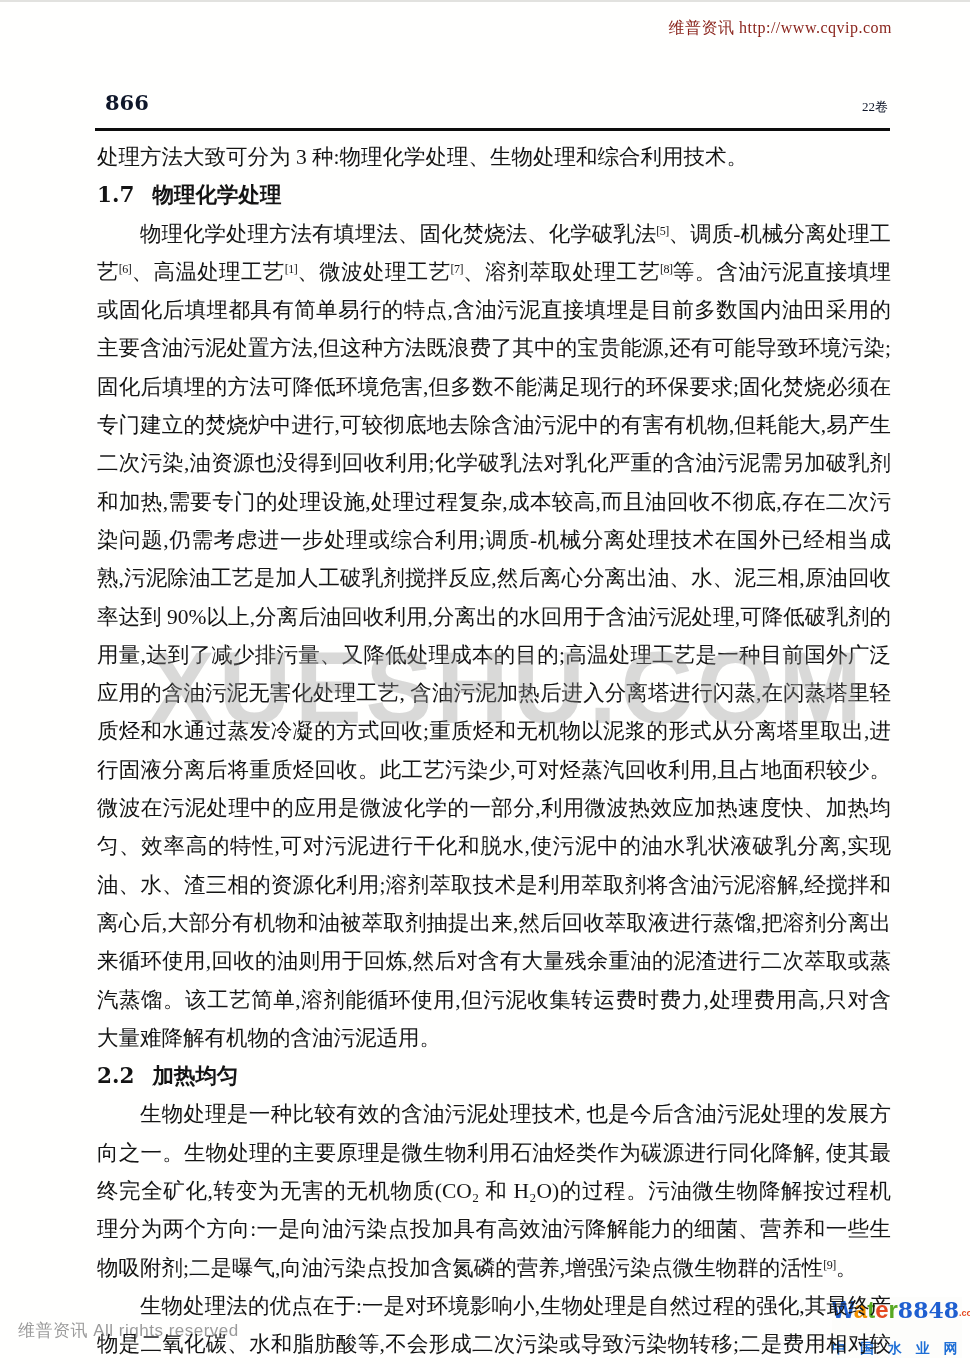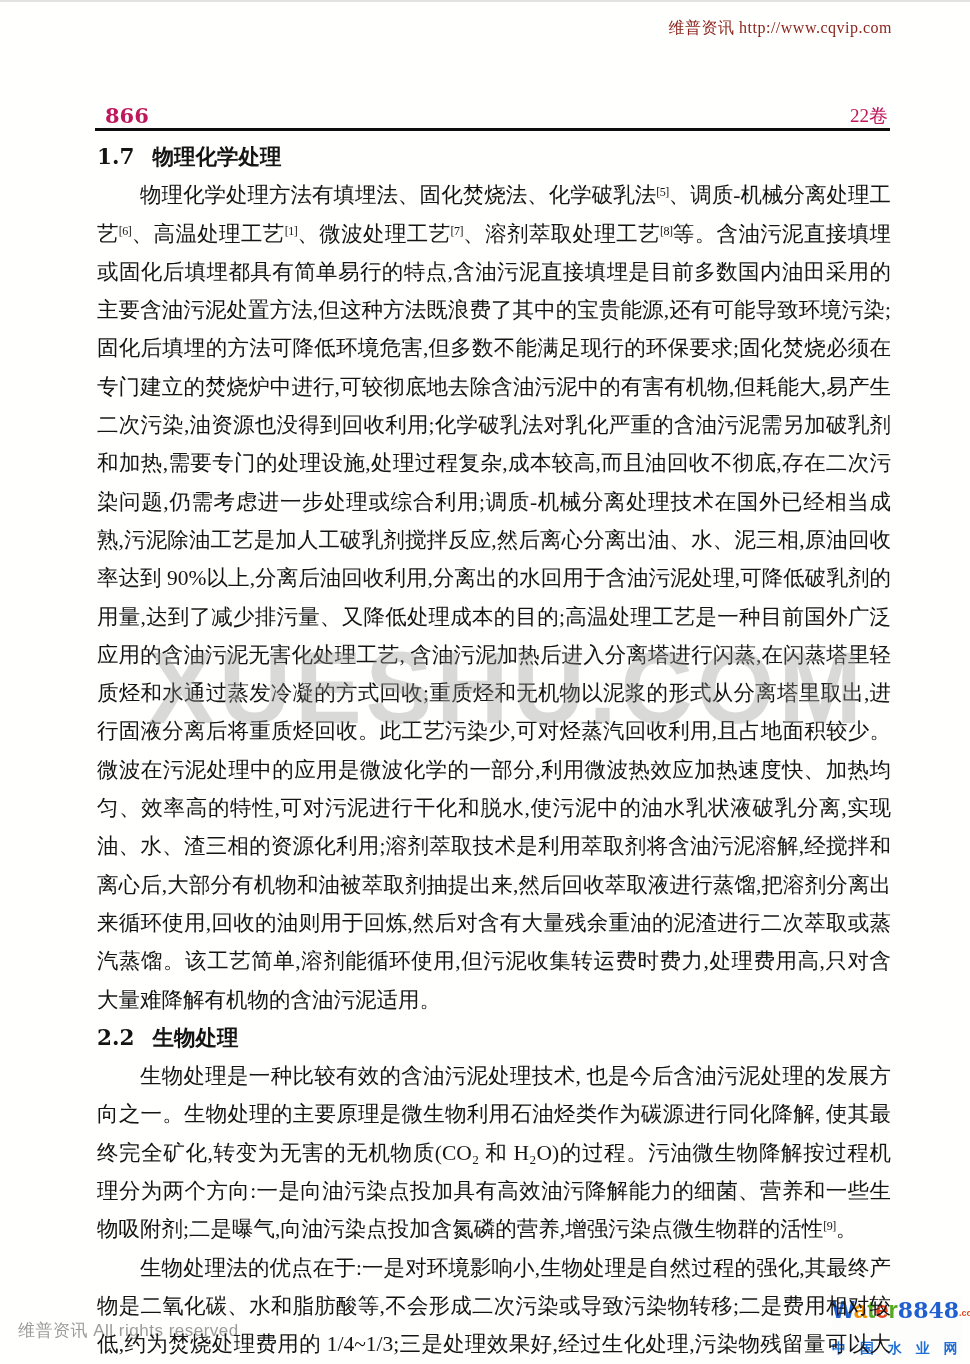--- a/index.html
+++ b/index.html
@@ -17,25 +17,25 @@
   
   .vip-top{
     position:absolute;top:16px;right:78px;
     font-size:16px;color:#8a241c;
     font-family:"Liberation Serif","DejaVu Serif",serif;
     letter-spacing:0.5px;
   }
   
   .header{
     position:absolute;top:88px;left:97px;right:82px;height:32px;
-    font-size:20px;color:#be185d;margin-top:13px;
+    font-size:20px;color:#0f172a;
   }
   .page-num{position:absolute;left:8px;top:0;font-size:21px;font-weight:bold;font-family:"DejaVu Serif",serif;}
   .journal{position:absolute;left:0;right:0;top:2px;text-align:center;letter-spacing:16px;font-size:20px;}
-  .volume{position:absolute;right:0;top:0;font-size:19px;}
+  .volume{position:absolute;right:0;top:8px;font-size:13px;}
   .rule{
     position:absolute;top:126px;left:95px;right:80px;height:3px;background:#0d0d0d;
   }
   
   .body-text{
     position:absolute;top:136px;left:97px;width:794px;
     font-size:21.5px;line-height:38.3px;color:#141414;
     text-align:justify;
     z-index:1;
   }
@@ -77,23 +77,24 @@
 
   <div class="vip-top" style="color: rgb(138, 36, 28);">维普资讯 http://www.cqvip.com</div>
 
   <div class="header">
     <span class="page-num">866</span>
     <span class="volume">22卷</span>
   </div>
   <div class="rule"></div>
 
   <div class="body-text">
+      <p class="para">处理方法大致可分为 3 种:物理化学处理、生物处理和综合利用技术。</p>
       <div class="heading"><span class="h-num">1.7</span><span>物理化学处理</span></div>
       <p class="para indent">物理化学处理方法有填埋法、固化焚烧法、化学破乳法<sup class="cite">[5]</sup>、调质-机械分离处理工艺<sup class="cite">[6]</sup>、高温处理工艺<sup class="cite">[1]</sup>、微波处理工艺<sup class="cite">[7]</sup>、溶剂萃取处理工艺<sup class="cite">[8]</sup>等。含油污泥直接填埋或固化后填埋都具有简单易行的特点,含油污泥直接填埋是目前多数国内油田采用的主要含油污泥处置方法,但这种方法既浪费了其中的宝贵能源,还有可能导致环境污染;固化后填埋的方法可降低环境危害,但多数不能满足现行的环保要求;固化焚烧必须在专门建立的焚烧炉中进行,可较彻底地去除含油污泥中的有害有机物,但耗能大,易产生二次污染,油资源也没得到回收利用;化学破乳法对乳化严重的含油污泥需另加破乳剂和加热,需要专门的处理设施,处理过程复杂,成本较高,而且油回收不彻底,存在二次污染问题,仍需考虑进一步处理或综合利用;调质-机械分离处理技术在国外已经相当成熟,污泥除油工艺是加人工破乳剂搅拌反应,然后离心分离出油、水、泥三相,原油回收率达到 90%以上,分离后油回收利用,分离出的水回用于含油污泥处理,可降低破乳剂的用量,达到了减少排污量、又降低处理成本的目的;高温处理工艺是一种目前国外广泛应用的含油污泥无害化处理工艺, 含油污泥加热后进入分离塔进行闪蒸,在闪蒸塔里轻质烃和水通过蒸发冷凝的方式回收;重质烃和无机物以泥浆的形式从分离塔里取出,进行固液分离后将重质烃回收。此工艺污染少,可对烃蒸汽回收利用,且占地面积较少。微波在污泥处理中的应用是微波化学的一部分,利用微波热效应加热速度快、加热均匀、效率高的特性,可对污泥进行干化和脱水,使污泥中的油水乳状液破乳分离,实现油、水、渣三相的资源化利用;溶剂萃取技术是利用萃取剂将含油污泥溶解,经搅拌和离心后,大部分有机物和油被萃取剂抽提出来,然后回收萃取液进行蒸馏,把溶剂分离出来循环使用,回收的油则用于回炼,然后对含有大量残余重油的泥渣进行二次萃取或蒸汽蒸馏。该工艺简单,溶剂能循环使用,但污泥收集转运费时费力,处理费用高,只对含大量难降解有机物的含油污泥适用。</p>
-      <div class="heading"><span class="h-num">2.2</span><span>生物处理</span></div>
+      <div class="heading"><span class="h-num">2.2</span><span>加热均匀</span></div>
       <p class="para indent">生物处理是一种比较有效的含油污泥处理技术, 也是今后含油污泥处理的发展方向之一。生物处理的主要原理是微生物利用石油烃类作为碳源进行同化降解, 使其最终完全矿化,转变为无害的无机物质(CO₂ 和 H₂O)的过程。污油微生物降解按过程机理分为两个方向:一是向油污染点投加具有高效油污降解能力的细菌、营养和一些生物吸附剂;二是曝气,向油污染点投加含氮磷的营养,增强污染点微生物群的活性<sup class="cite">[9]</sup>。</p>
       <p class="para indent">生物处理法的优点在于:一是对环境影响小,生物处理是自然过程的强化,其最终产物是二氧化碳、水和脂肪酸等,不会形成二次污染或导致污染物转移;二是费用相对较低,约为焚烧处理费用的 1/4~1/3;三是处理效果好,经过生化处理,污染物残留量可以大幅度降低 。Lazar 等在罗马尼亚油田进行了含油污泥微生物降解试验,取得了良好的效果。罗一菁等利用从大港油田筛选和分离出 3 株以原油为碳源的石油降解菌混合处理某炼厂的“三泥”,在适宜的降解条件下,仅投加混合菌液,无需添加营养物(N、P 等),残油平均去除率为 84%以上,实现了含油污泥的较为经济有效的处理。许增德等针对胜利油田采油厂联合站罐底污泥的含油污泥进行了微生物处理技术研究工作。利用选育的菌株对含油污泥经厌氧处理后再进行好氧脱油实验,对污泥中脱出原油进行回收。结果表明:所选菌株可以使含油 23g/kg 的含油污泥在 4h 内脱油到 10.1g/kg,脱油率达到 53.4%;随着生物处理时间的延长,油去除率越高,降解效果越明显,经 60d 处理后的污泥达到排放标准。</p>
     </div>
 
   <div class="watermark">XUESHU.COM</div>
 
   <div class="footer-left">维普资讯 All rights reserved</div>
 
   <div class="logo">
     <div class="logo-top">

